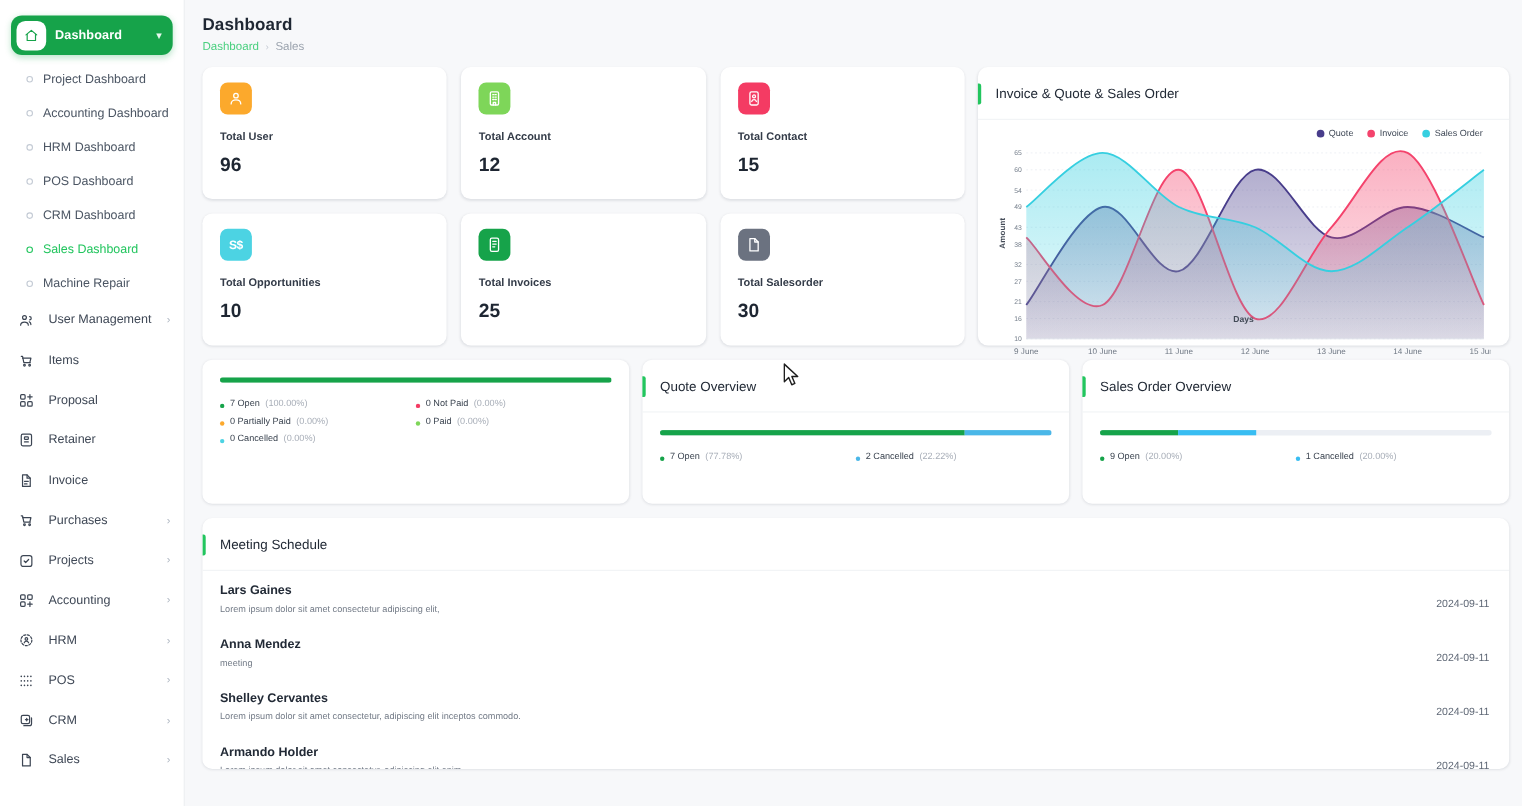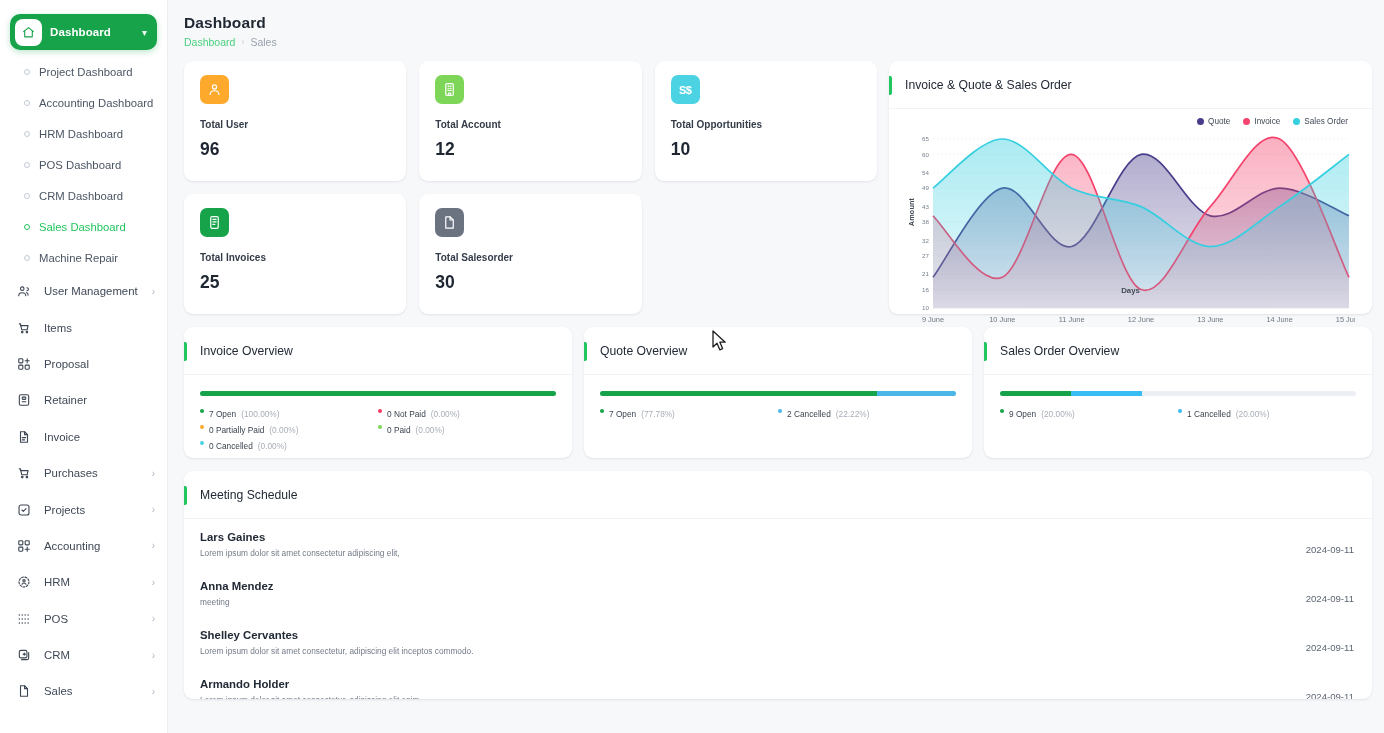--- a/index.html
+++ b/index.html
@@ -121,21 +121,21 @@
   .row2 { display: flex; gap: 12px; margin-top: 13px; }
   .ovcard { flex: 1; height: 131px; display: flex; flex-direction: column; }
   .ov-body { padding: 16px 16px 0 16px; }
   .bar {
     height: 5px; border-radius: 3px; background: #eceff4;
     display: flex; overflow: hidden; margin-bottom: 13px;
   }
   .bar i { display: block; height: 100%; }
   .legs { display: flex; flex-wrap: wrap; }
   .leg {
-    display: flex; align-items: flex-start; gap: 5px;
+    display: flex; align-items: flex-end; gap: 5px;
     font-size: 8.3px; margin-bottom: 6px;
   }
   .leg .d { width: 4px; height: 4px; border-radius: 50%; flex: 0 0 4px; }
   .leg .n { color: #3b4450; }
   .leg .p { color: #a8aeb8; }
   .legs.two .leg { width: 50%; }
   .legs.half .leg { width: 50%; }
 
   
   .meet { margin-top: 13px; height: 228px; overflow: hidden; }
@@ -362,20 +362,31 @@
         <div class="card stat">
           <div class="sico" style="background:#7ed659">
             <svg viewBox="0 0 24 24" fill="none" stroke="currentColor" stroke-width="1.9" stroke-linecap="round" stroke-linejoin="round">
               <rect x="6" y="2.5" width="12" height="19" rx="1.8"></rect>
               <path d="M9.5 6.5h1.6M13 6.5h1.6M9.5 10h1.6M13 10h1.6M9.5 13.5h1.6M13 13.5h1.6"></path>
               <path d="M10.3 21.5v-3.6h3.4v3.6"></path>
             </svg>
           </div>
           <div class="slabel">Total Account</div>
           <div class="sval">12</div>
+        </div>
+        <div class="card stat">
+          <div class="sico" style="background:#f43b63">
+            <svg viewBox="0 0 24 24" fill="none" stroke="currentColor" stroke-width="1.9" stroke-linecap="round" stroke-linejoin="round">
+              <rect x="6" y="2.5" width="12" height="19" rx="2.2"></rect>
+              <circle cx="12" cy="9" r="2.1"></circle>
+              <path d="M8.6 16.4c.6-1.7 1.9-2.6 3.4-2.6s2.8.9 3.4 2.6"></path>
+            </svg>
+          </div>
+          <div class="slabel">Total Contact</div>
+          <div class="sval">15</div>
         </div>
         <div class="card stat">
           <div class="sico" style="background:#4cd3e3">
             <span class="sdollar">S$</span>
           </div>
           <div class="slabel">Total Opportunities</div>
           <div class="sval">10</div>
         </div>
         <div class="card stat">
           <div class="sico" style="background:#16a34a">
@@ -471,23 +482,20 @@
             <text class="xtick" x="376.6666666666667" y="187">14 June</text>
             <text class="xtick" x="446" y="187">15 June</text>
           </svg>
         <div class="xlab">Days</div>
       </div>
     </div>
   </div>
 
   <div class="row2" id="ov-row">
       <div class="card ovcard">
-        <div class="card-head">
-          <span class="ht">Invoice Overview</span>
-        </div>
         <div class="ov-body">
           <div class="bar">
             <i style="width:100%;background:#16a34a"></i>
           </div>
           <div class="legs two">
             <span class="leg">
               <span class="d" style="background:#16a34a"></span>
               <span class="n">7 Open</span>
               <span class="p">(100.00%)</span>
             </span>

